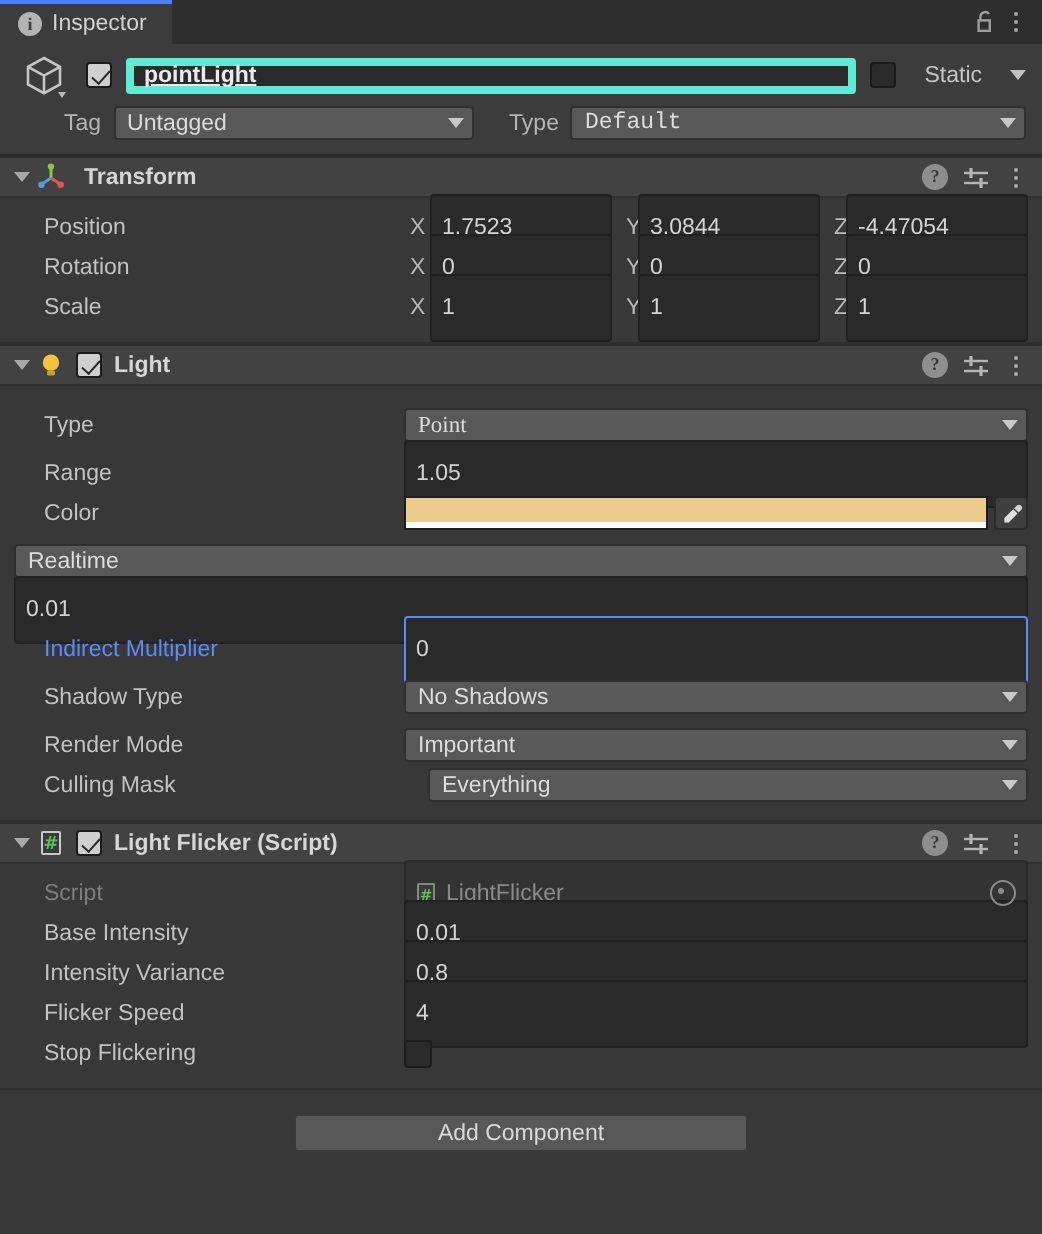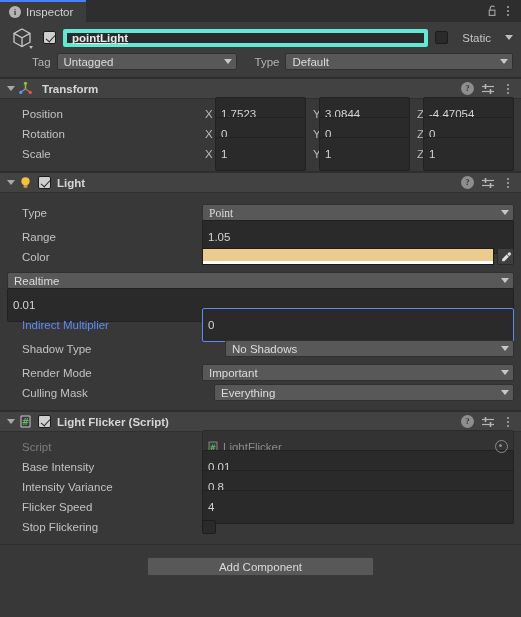--- a/index.html
+++ b/index.html
@@ -154,21 +154,21 @@
         <span class="caret"></span>
       </span>
     </div>
     <div class="go-row2">
       <span class="mini-label">Tag</span>
       <span class="dropdown" style="width:180px;">
         <span>Untagged</span>
         <span class="dd-caret"></span>
       </span>
       <span class="mini-label" style="margin-left:12px;">Type</span>
-      <span class="dropdown" style="flex:1;">
+      <span class="dropdown" style="flex:1;font-family:Liberation Mono, monospace;">
         <span>Default</span>
         <span class="dd-caret"></span>
       </span>
     </div>
   </div>
 
   <div class="comp-header">
     <span class="foldout">
         <i></i>
       </span>
@@ -330,21 +330,21 @@
       <span class="field">0.01</span>
     </div>
 
     <div class="row">
       <span class="row-label focus">Indirect Multiplier</span>
       <span class="field focused">0</span>
     </div>
 
     <div class="row gap">
       <span class="row-label">Shadow Type</span>
-      <span class="dropdown" style="flex:1;margin-left:23px;">
+      <span class="dropdown" style="flex:1;">
         <span>No Shadows</span>
         <span class="dd-caret"></span>
       </span>
     </div>
 
     <div class="row gap">
       <span class="row-label">Render Mode</span>
       <span class="dropdown" style="flex:1;">
         <span>Important</span>
         <span class="dd-caret"></span>

